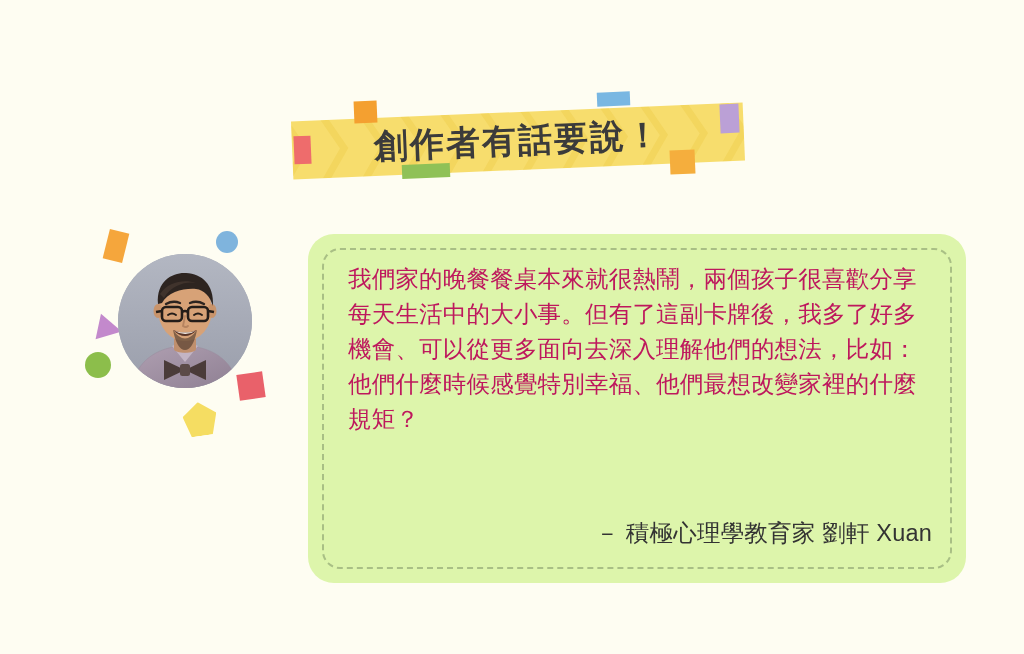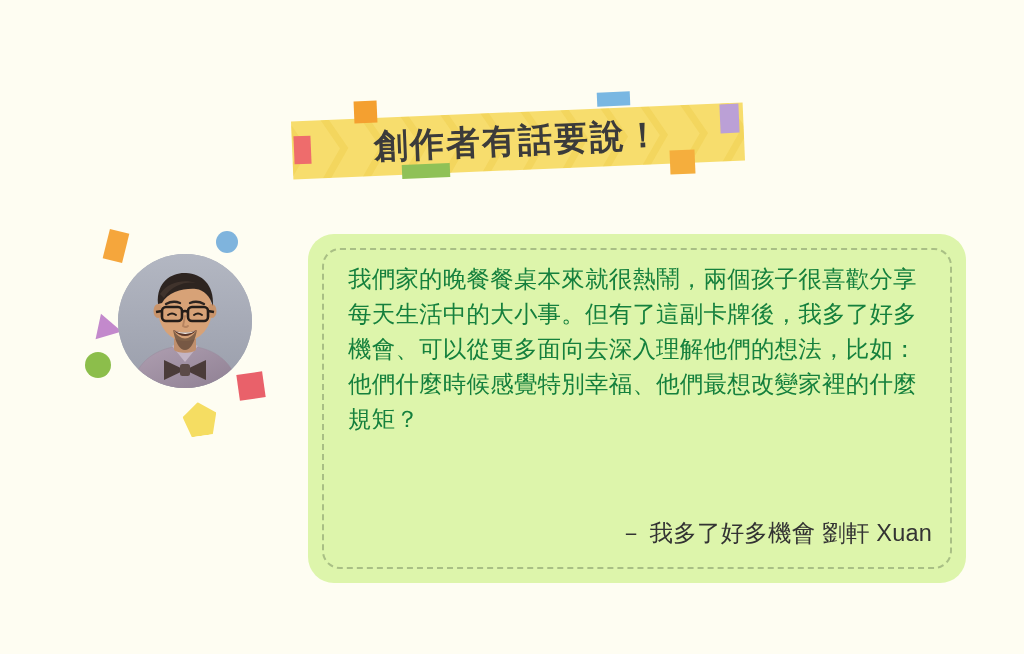--- a/index.html
+++ b/index.html
@@ -123,21 +123,21 @@
     bottom: 14px;
     border: 2px dashed #a9bf85;
     border-radius: 18px;
     pointer-events: none;
   }
   .quote-body {
     position: absolute;
     left: 40px;
     top: 28px;
     right: 32px;
-    color: #15803d;
+    color: #be185d;
     font-size: 23.5px;
     line-height: 35px;
     letter-spacing: 0.2px;
   }
   .quote-body p { margin: 0; }
   .quote-attrib {
     position: absolute;
     right: 34px;
     top: 283px;
     font-size: 23.5px;
@@ -250,16 +250,16 @@
     </div>
   </div>
 
   <div class="quote-card">
     <div class="quote-dash"></div>
 
     <div class="quote-body">
       <p>我們家的晚餐餐桌本來就很熱鬧，兩個孩子很喜歡分享每天生活中的大小事。但有了這副卡牌後，我多了好多機會、可以從更多面向去深入理解他們的想法，比如：他們什麼時候感覺特別幸福、他們最想改變家裡的什麼規矩？</p>
     </div>
 
-    <div class="quote-attrib">－ 我多了好多機會 劉軒 Xuan</div>
+    <div class="quote-attrib">－ 積極心理學教育家 劉軒 Xuan</div>
   </div>
 
 </div>
 
 </body></html>

